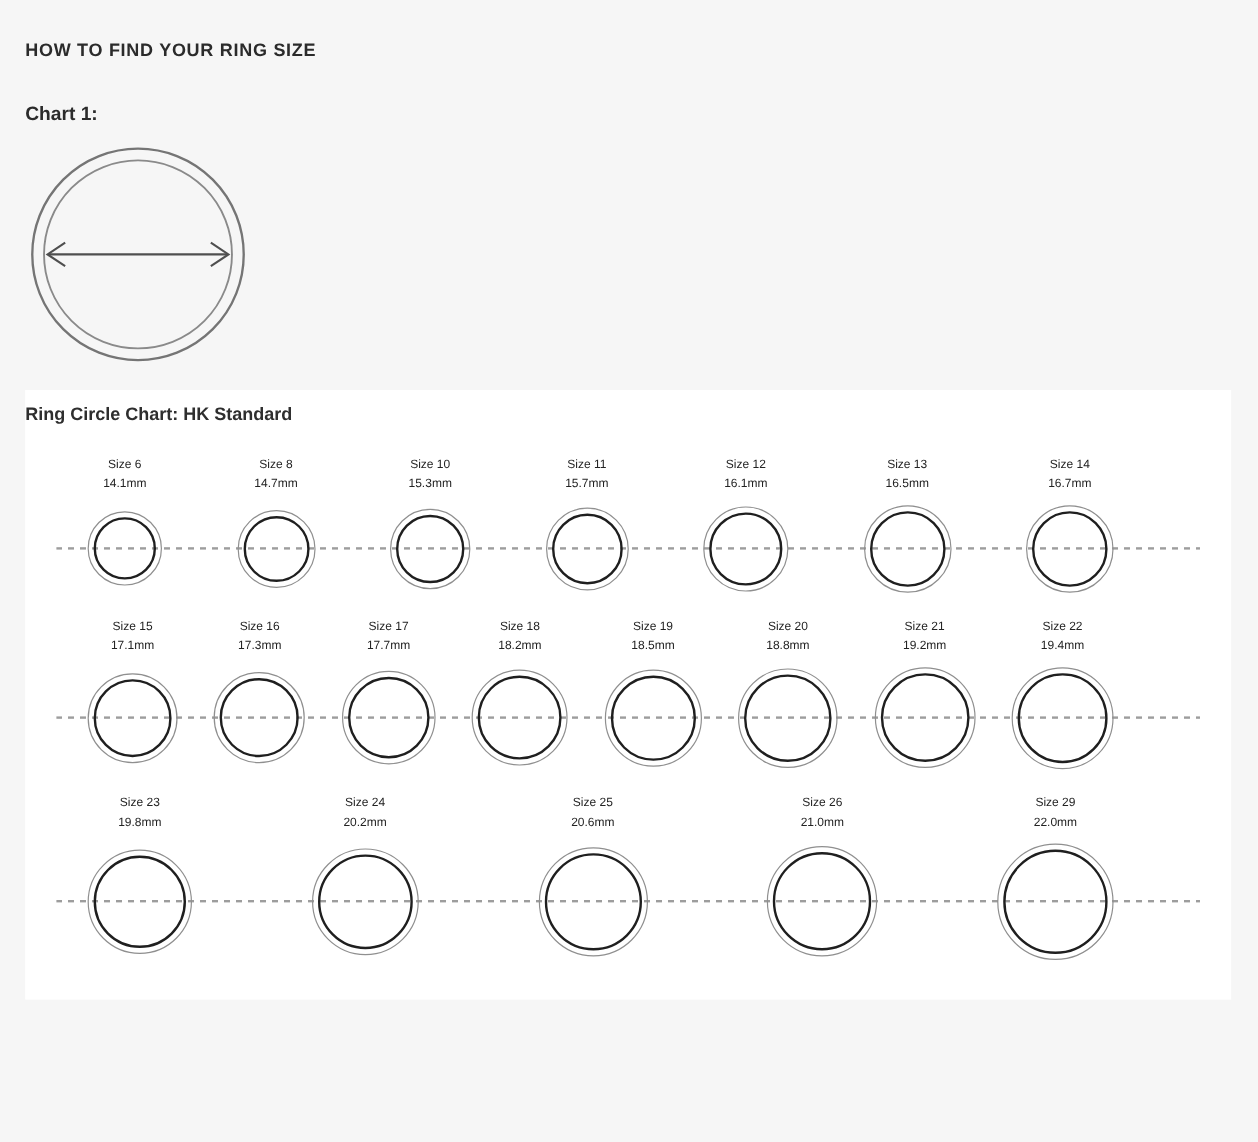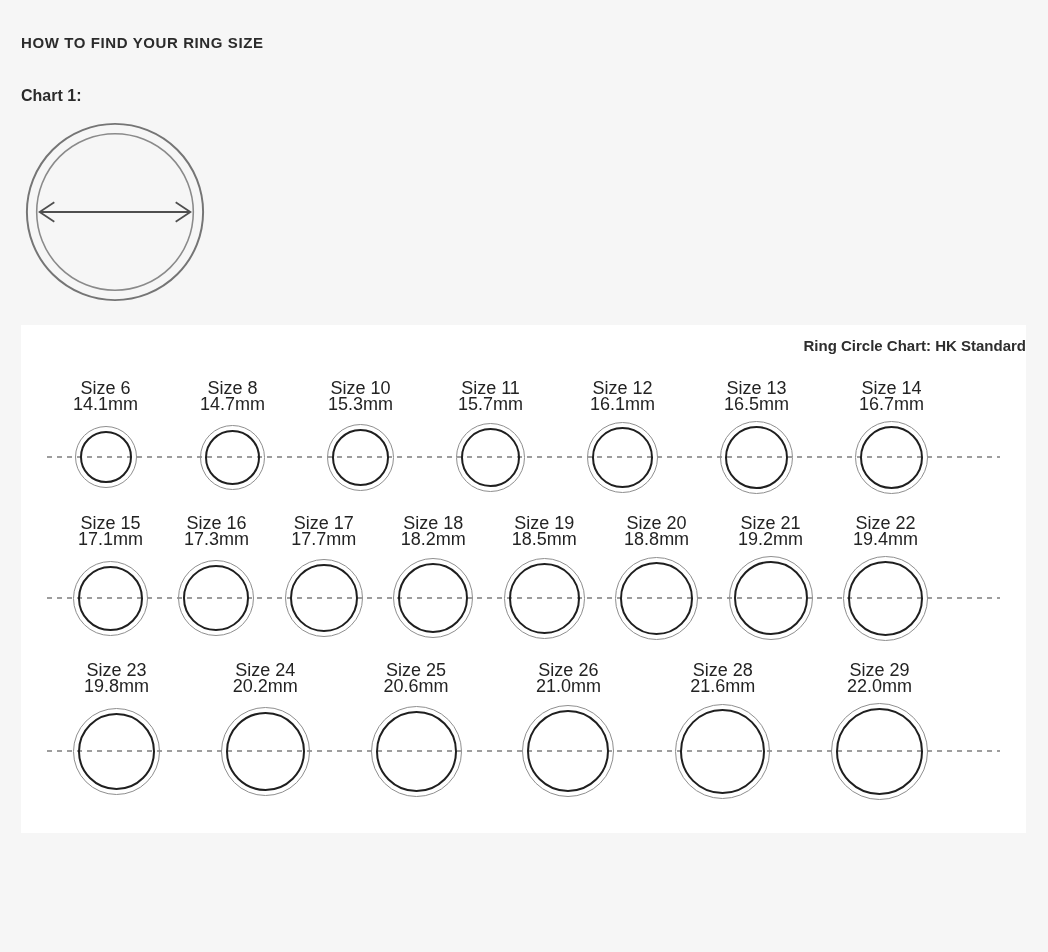--- a/index.html
+++ b/index.html
@@ -46,21 +46,21 @@
   .chart-panel {
     background: #ffffff;
     width: 1005px;
     min-height: 474px;
     padding: 12px 0 12px 0;
   }
   .chart-title {
     font-size: 15px;
     font-weight: bold;
     color: #2e2e2e;
-    text-align: right;
+    text-align: left;
     margin-bottom: 26px;
   }
   .ring-row {
     position: relative;
     margin-bottom: 20px;
   }
   .row-axis-line {
     position: absolute;
     left: 26px;
     right: 26px;
@@ -76,21 +76,21 @@
     position: relative;
     z-index: 1;
   }
   .ring-item {
     display: flex;
     flex-direction: column;
     align-items: center;
   }
   .ring-size-label {
     text-align: center;
-    font-size: 18px;
+    font-size: 10px;
     line-height: 16px;
     color: #232323;
     height: 32px;
     margin-bottom: 7px;
     white-space: nowrap;
   }
   .circle-zone {
     display: flex;
     align-items: center;
     justify-content: center;
@@ -348,31 +348,20 @@
                 <div>21.0mm</div>
               </div>
               <div class="circle-zone" style="height: 100px;">
                 <div class="ring-outer-circle" style="width: 92px; height: 92px;">
                   <div class="ring-inner-circle" style="width: 82px; height: 82px;"></div>
                 </div>
               </div>
             </div>
             <div class="ring-item">
               <div class="ring-size-label">
-                <div>Size 28</div>
-                <div>21.6mm</div>
-              </div>
-              <div class="circle-zone" style="height: 100px;">
-                <div class="ring-outer-circle" style="width: 95px; height: 95px;">
-                  <div class="ring-inner-circle" style="width: 85px; height: 85px;"></div>
-                </div>
-              </div>
-            </div>
-            <div class="ring-item">
-              <div class="ring-size-label">
                 <div>Size 29</div>
                 <div>22.0mm</div>
               </div>
               <div class="circle-zone" style="height: 100px;">
                 <div class="ring-outer-circle" style="width: 97px; height: 97px;">
                   <div class="ring-inner-circle" style="width: 87px; height: 87px;"></div>
                 </div>
               </div>
             </div>
           </div>

